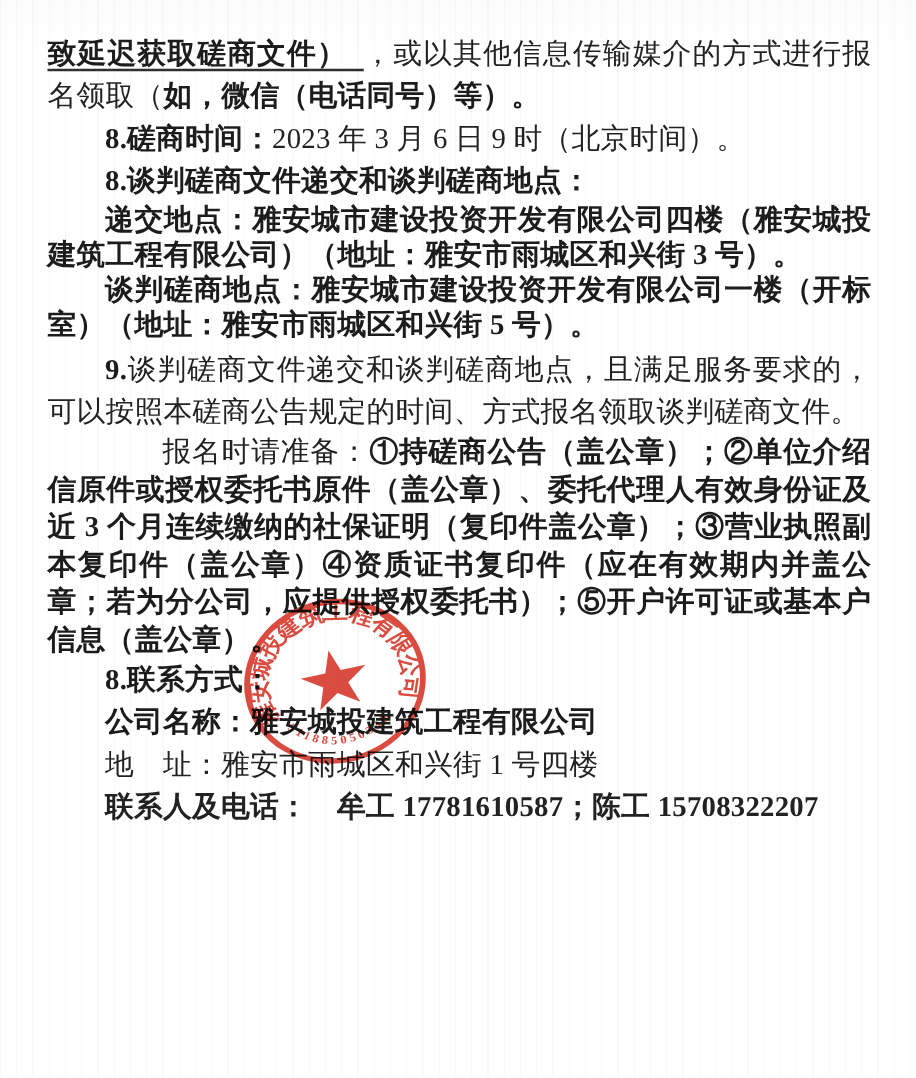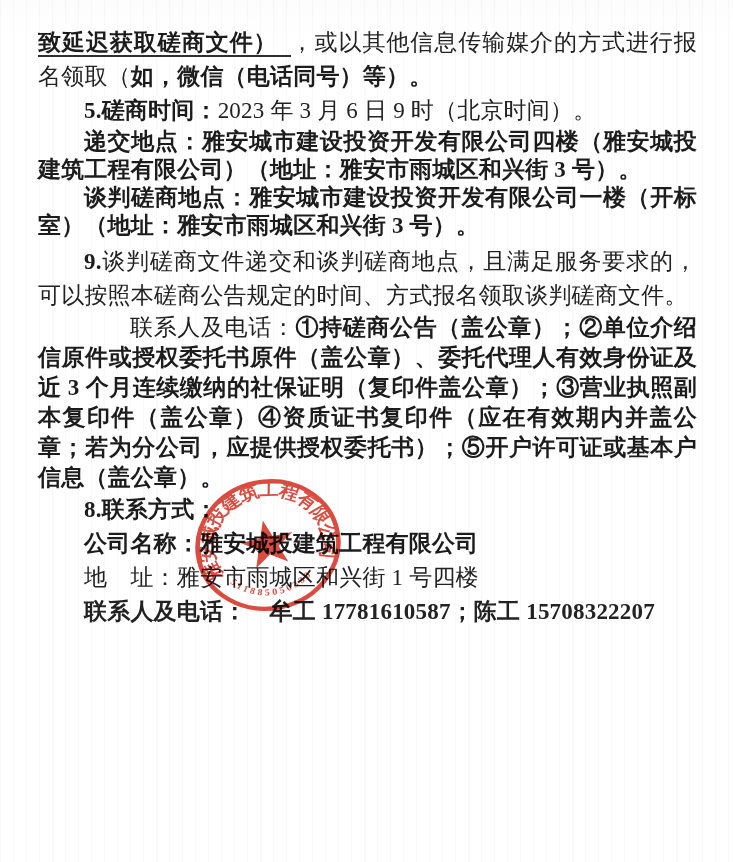--- a/index.html
+++ b/index.html
@@ -50,25 +50,26 @@
   }
 </style>
 </head>
 <body>
 
 <div class="scan-texture"></div>
 
 <div class="content">
 
 <p class="para normal" style="text-indent: 0em;"><span class="b u">致延迟获取磋商文件）</span><span>，或以其他信息传输媒介的方式进行报名领取（</span><span class="b">如，微信（电话同号）等）。</span></p>
-    <p class="para normal" style="text-indent: 2em;"><span class="b">5.磋商时间：</span><span>2023 年 3 月 6 日 9 时（北京时间）。</span></p>
+    <p class="para normal" style="text-indent: 2em;"><span class="b">8.磋商时间：</span><span>2023 年 3 月 6 日 9 时（北京时间）。</span></p>
+    <p class="para normal" style="text-indent: 2em;"><span class="b">8.谈判磋商文件递交和谈判磋商地点：</span></p>
     <p class="para tight" style="text-indent: 2em;"><span class="b">递交地点：雅安城市建设投资开发有限公司四楼（雅安城投建筑工程有限公司）（地址：雅安市雨城区和兴街 3 号）。</span></p>
-    <p class="para tight" style="text-indent: 2em;"><span class="b">谈判磋商地点：雅安城市建设投资开发有限公司一楼（开标室）（地址：雅安市雨城区和兴街 3 号）。</span></p>
+    <p class="para tight" style="text-indent: 2em;"><span class="b">谈判磋商地点：雅安城市建设投资开发有限公司一楼（开标室）（地址：雅安市雨城区和兴街 5 号）。</span></p>
     <p class="para normal spaced" style="text-indent: 2em;"><span class="b">9.</span><span>谈判磋商文件递交和谈判磋商地点，且满足服务要求的，可以按照本磋商公告规定的时间、方式报名领取谈判磋商文件。</span></p>
-    <p class="para prep" style="text-indent: 4em;"><span>联系人及电话：</span><span class="b">①持磋商公告（盖公章）；②单位介绍信原件或授权委托书原件（盖公章）、委托代理人有效身份证及近 3 个月连续缴纳的社保证明（复印件盖公章）；③营业执照副本复印件（盖公章）④资质证书复印件（应在有效期内并盖公章；若为分公司，应提供授权委托书）；⑤开户许可证或基本户信息（盖公章）。</span></p>
+    <p class="para prep" style="text-indent: 4em;"><span>报名时请准备：</span><span class="b">①持磋商公告（盖公章）；②单位介绍信原件或授权委托书原件（盖公章）、委托代理人有效身份证及近 3 个月连续缴纳的社保证明（复印件盖公章）；③营业执照副本复印件（盖公章）④资质证书复印件（应在有效期内并盖公章；若为分公司，应提供授权委托书）；⑤开户许可证或基本户信息（盖公章）。</span></p>
     <p class="para normal" style="text-indent: 2em;"><span class="b">8.联系方式：</span></p>
     <p class="para normal" style="text-indent: 2em;"><span class="b">公司名称：雅安城投建筑工程有限公司</span></p>
     <p class="para normal" style="text-indent: 2em;"><span>地　址：雅安市雨城区和兴街 1 号四楼</span></p>
     <p class="para normal" style="text-indent: 2em; font-weight: bold;"><span>联系人及电话：　牟工 17781610587；陈工 15708322207</span></p>
   </div>
 
 <div class="stamp">
   <svg viewBox="0 0 170 170" width="158" height="142" preserveAspectRatio="none">
 
     <circle cx="85" cy="85" r="76" fill="none" stroke-width="5" stroke="#d7382b"></circle>

